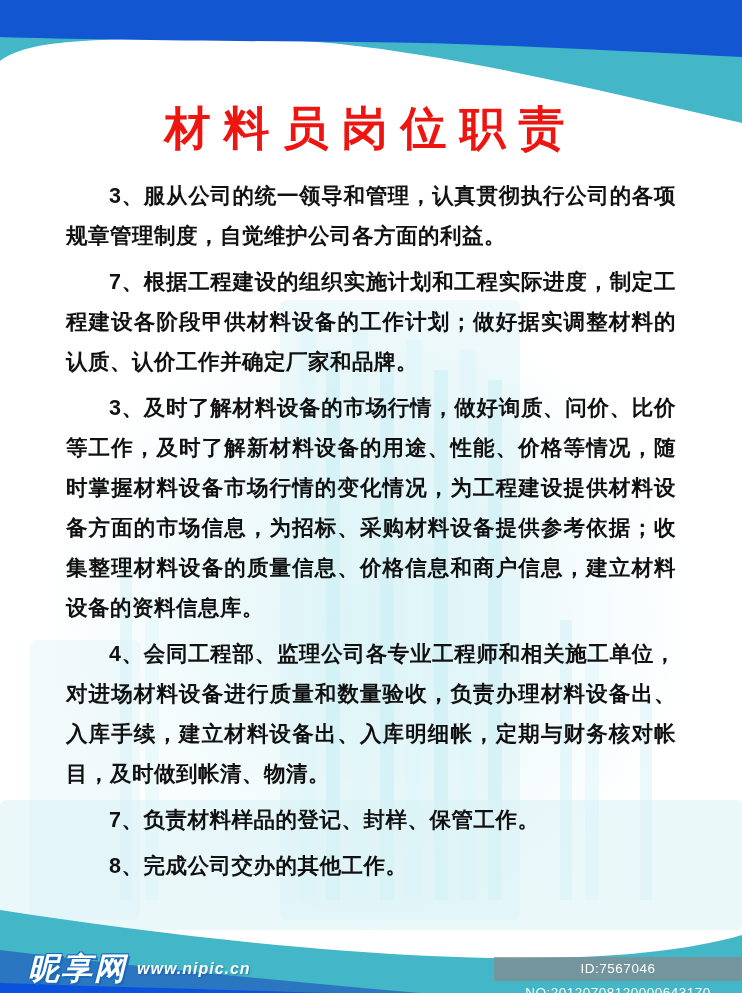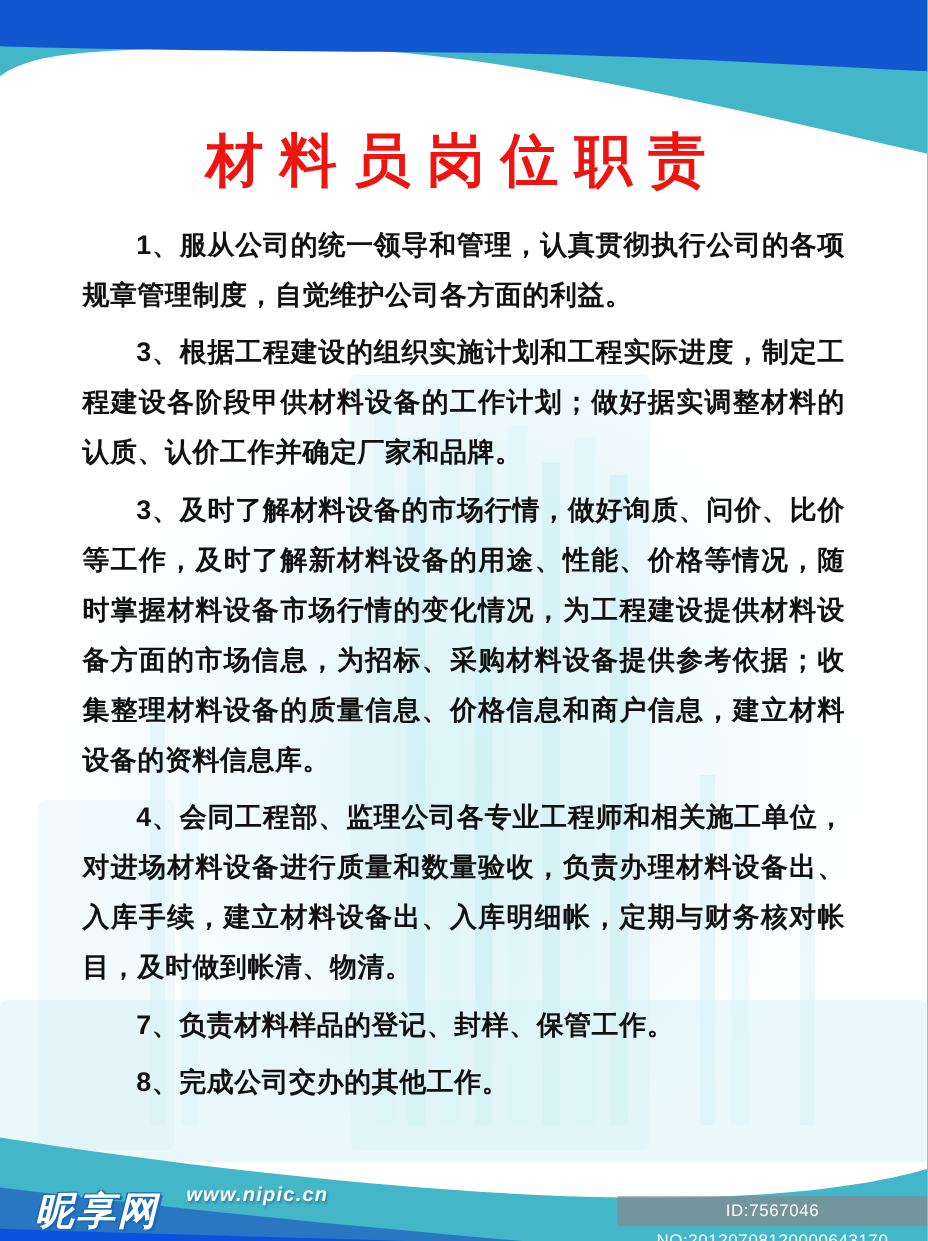--- a/index.html
+++ b/index.html
@@ -38,21 +38,21 @@
   .content p{
     margin:0 0 6px 0;
     font-size:21.5px;line-height:40px;font-weight:600;
     text-indent:2em;
     text-align:justify;
     letter-spacing:.5px;
   }
   
   .nipic{
     position:absolute;left:28px;top:948px;z-index:5;
-    display:flex;align-items:flex-start;gap:22px;
+    display:flex;align-items:center;gap:10px;
     font-style:italic;font-weight:bold;color:#ffffff;white-space:nowrap;
   }
   .nipic .site{
     font-size:31px;letter-spacing:2px;
     text-shadow:2px 2px 0 #1a6ab8,-1px -1px 0 #1a6ab8,1px -1px 0 #1a6ab8,-1px 1px 0 #1a6ab8;
   }
   .nipic .url{font-size:16px;letter-spacing:1px;text-shadow:1px 1px 2px rgba(20,80,150,.6);}
   
   .idbar{
     position:absolute;right:0;top:957px;z-index:5;
@@ -94,22 +94,22 @@
 
   <svg class="deco bottom" viewBox="0 0 742 113" aria-hidden="true">
     <path d="M0,30 C140,52 300,70 430,76 C560,82 670,76 742,55 V113 H0 Z" fill="#43b7c7"></path>
     <path d="M0,70 C150,88 290,102 420,113 L0,113 Z" fill="#2b76c1"></path>
     <path d="M0,103 C120,107 230,110 330,113 L0,113 Z" fill="#0a52de"></path>
   </svg>
 
   <h1 class="title">材料员岗位职责</h1>
 
   <div class="content">
-    <p>1、服从公司的统一领导和管理，认真贯彻执行公司的各项规章管理制度，自觉维护公司各方面的利益。</p>
-    <p>3、根据工程建设的组织实施计划和工程实际进度，制定工程建设各阶段甲供材料设备的工作计划；做好据实调整材料的认质、认价工作并确定厂家和品牌。</p>
+    <p>3、服从公司的统一领导和管理，认真贯彻执行公司的各项规章管理制度，自觉维护公司各方面的利益。</p>
+    <p>7、根据工程建设的组织实施计划和工程实际进度，制定工程建设各阶段甲供材料设备的工作计划；做好据实调整材料的认质、认价工作并确定厂家和品牌。</p>
     <p>3、及时了解材料设备的市场行情，做好询质、问价、比价等工作，及时了解新材料设备的用途、性能、价格等情况，随时掌握材料设备市场行情的变化情况，为工程建设提供材料设备方面的市场信息，为招标、采购材料设备提供参考依据；收集整理材料设备的质量信息、价格信息和商户信息，建立材料设备的资料信息库。</p>
     <p>4、会同工程部、监理公司各专业工程师和相关施工单位，对进场材料设备进行质量和数量验收，负责办理材料设备出、入库手续，建立材料设备出、入库明细帐，定期与财务核对帐目，及时做到帐清、物清。</p>
     <p>7、负责材料样品的登记、封样、保管工作。</p>
     <p>8、完成公司交办的其他工作。</p>
   </div>
 
   <div class="nipic">
     <span class="site">昵享网</span>
     <span class="url">www.nipic.cn</span>
   </div>

